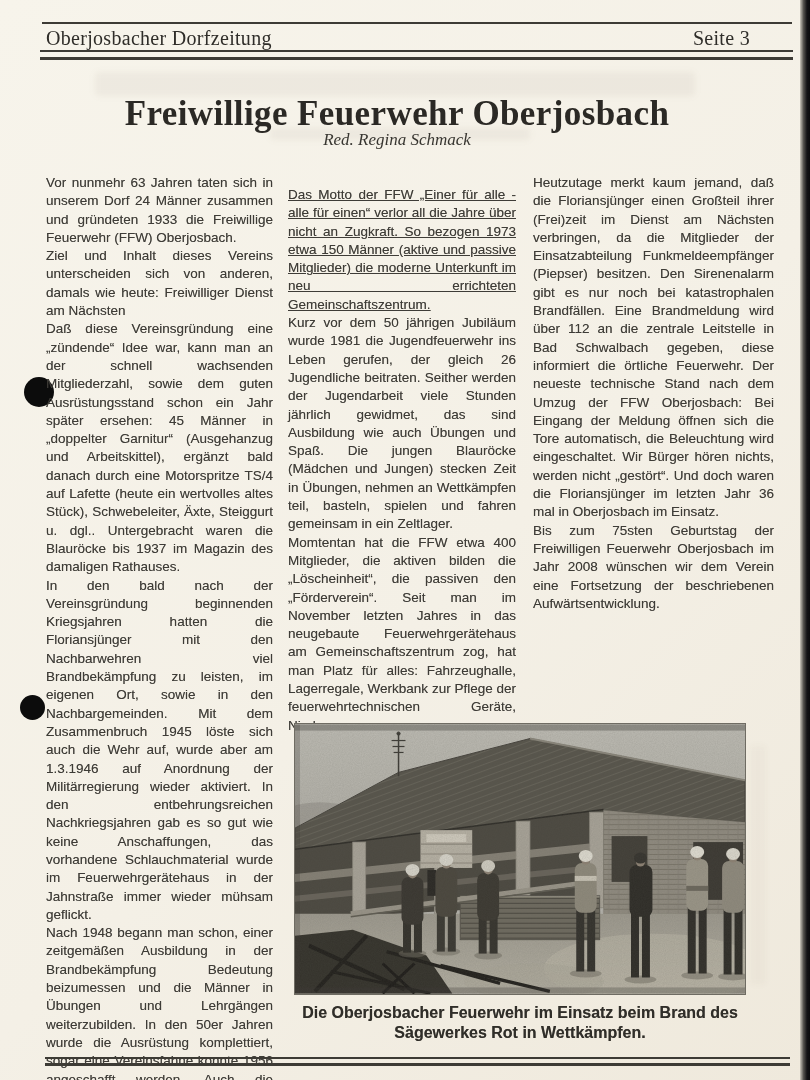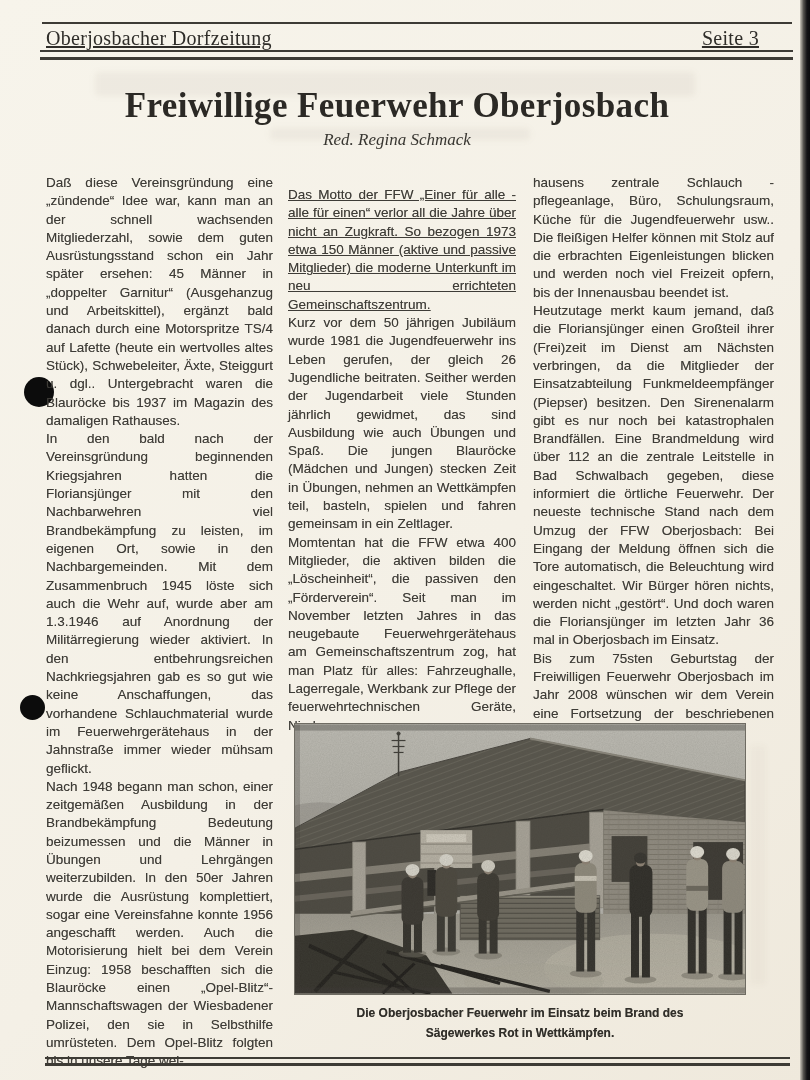--- a/index.html
+++ b/index.html
@@ -9,26 +9,26 @@
     font-family:"Liberation Sans", sans-serif;
     color:#3e3c37;
   }
   .scan-edge-right {
     position:absolute; top:0; right:0; width:10px; height:1080px;
     background: linear-gradient(to right, #cdc9bf 0%, #55534f 35%, #131316 70%, #0b0b0e 100%);
   }
   .rule { position:absolute; background:#3d3b35; }
   .header-text {
     position:absolute; top:27px; font-family:"Liberation Serif", serif;
-    font-size:20px; color:#2f2d29; letter-spacing:0.3px;text-decoration:underline;
+    font-size:20px; color:#2f2d29; letter-spacing:0.3px;
   }
   .masthead-left { left:46px; }
-  .masthead-right { right:51px; }
+  .masthead-right { right:60px; }
   .article-title {
-    position:absolute; top:86px; left:0; width:794px; text-align:center;
+    position:absolute; top:94px; left:0; width:794px; text-align:center;
     font-family:"Liberation Serif", serif; font-weight:bold; font-size:35px;
     color:#2b2925; letter-spacing:0.4px;
   }
   .byline {
     position:absolute; top:130px; left:0; width:794px; text-align:center;
     font-family:"Liberation Serif", serif; font-style:italic; font-size:17px; color:#383631;
   }
   .ghost { position:absolute; background:rgba(96,88,70,0.06); filter:blur(3px); border-radius:4px; }
   .col {
     position:absolute; top:174px; font-size:13.5px; line-height:18.3px;
@@ -43,21 +43,21 @@
   .punch { position:absolute; background:#0c0c0c; border-radius:50%; }
   .punch-1 { left:24px; top:377px; width:30px; height:30px; }
   .punch-2 { left:20px; top:695px; width:25px; height:25px; }
   .photo {
     position:absolute; left:294px; top:723px; width:452px; height:272px;
     border:1px solid #6f6c63; background:#b4b2ab; box-sizing:border-box;
   }
   .photo svg { display:block; }
   .caption {
     position:absolute; left:284px; top:1003px; width:472px; text-align:center;
-    font-weight:bold; font-size:12px; line-height:20px; color:#302e29;
+    font-weight:bold; font-size:16px; line-height:20px; color:#302e29;
     text-shadow:0 0 0.35px rgba(48,46,41,0.55);
   }
 </style>
 </head>
 <body>
 
 <div class="page">
 
   <div class="scan-edge-right"></div>
 
@@ -72,33 +72,34 @@
   <div class="ghost" style="left:270px; top:128px; width:260px; height:12px;"></div>
   <div class="ghost" style="left:750px; top:745px; width:16px; height:240px; opacity:.6;"></div>
 
   <div class="article-title">Freiwillige Feuerwehr Oberjosbach</div>
   <div class="byline">Red. Regina Schmack</div>
 
   <div class="punch punch-1"></div>
   <div class="punch punch-2"></div>
 
   <div class="col" id="col1">
+    <p>Vor nunmehr 63 Jahren taten sich in unserem Dorf 24 Männer zusammen und gründeten 1933 die Freiwillige Feuerwehr (FFW) Oberjosbach.</p>
+    <p>Ziel und Inhalt dieses Vereins unterscheiden sich von anderen, damals wie heute: Freiwilliger Dienst am Nächsten</p>
     <p>Daß diese Vereinsgründung eine „zündende“ Idee war, kann man an der schnell wachsenden Mitgliederzahl, sowie dem guten Ausrüstungsstand schon ein Jahr später ersehen: 45 Männer in „doppelter Garnitur“ (Ausgehanzug und Arbeitskittel), ergänzt bald danach durch eine Motorspritze TS/4 auf Lafette (heute ein wertvolles altes Stück), Schwebeleiter, Äxte, Steiggurt u. dgl.. Untergebracht waren die Blauröcke bis 1937 im Magazin des damaligen Rathauses.</p>
     <p>In den bald nach der Vereinsgründung beginnenden Kriegsjahren hatten die Floriansjünger mit den Nachbarwehren viel Brandbekämpfung zu leisten, im eigenen Ort, sowie in den Nachbargemeinden. Mit dem Zusammenbruch 1945 löste sich auch die Wehr auf, wurde aber am 1.3.1946 auf Anordnung der Militärregierung wieder aktiviert. In den entbehrungsreichen Nachkriegsjahren gab es so gut wie keine Anschaffungen, das vorhandene Schlauchmaterial wurde im Feuerwehrgerätehaus in der Jahnstraße immer wieder mühsam geflickt.</p>
     <p>Nach 1948 begann man schon, einer zeitgemäßen Ausbildung in der Brandbekämpfung Bedeutung beizumessen und die Männer in Übungen und Lehrgängen weiterzubilden. In den 50er Jahren wurde die Ausrüstung komplettiert, sogar eine Vereinsfahne konnte 1956 angeschafft werden. Auch die Motorisierung hielt bei dem Verein Einzug: 1958 beschafften sich die Blauröcke einen „Opel-Blitz“-Mannschaftswagen der Wiesbadener Polizei, den sie in Selbsthilfe umrüsteten. Dem Opel-Blitz folgten bis in unsere Tage wei-</p>
   </div>
 
   <div class="col" id="col2">
     <p class="gap">Das Motto der FFW „Einer für alle - alle für einen“ verlor all die Jahre über nicht an Zugkraft. So bezogen 1973 etwa 150 Männer (aktive und passive Mitglieder) die moderne Unterkunft im neu errichteten Gemeinschaftszentrum.</p>
     <p>Kurz vor dem 50 jährigen Jubiläum wurde 1981 die Jugendfeuerwehr ins Leben gerufen, der gleich 26 Jugendliche beitraten. Seither werden der Jugendarbeit viele Stunden jährlich gewidmet, das sind Ausbildung wie auch Übungen und Spaß. Die jungen Blauröcke (Mädchen und Jungen) stecken Zeit in Übungen, nehmen an Wettkämpfen teil, basteln, spielen und fahren gemeinsam in ein Zeltlager.</p>
     <p>Momtentan hat die FFW etwa 400 Mitglieder, die aktiven bilden die „Löscheinheit“, die passiven den „Förderverein“. Seit man im November letzten Jahres in das neugebaute Feuerwehrgerätehaus am Gemeinschaftszentrum zog, hat man Platz für alles: Fahrzeughalle, Lagerregale, Werkbank zur Pflege der feuerwehrtechnischen Geräte, Niedern-</p>
   </div>
 
   <div class="col" id="col3">
-    <p>hausens zentrale Schlauch - pflegeanlage, Büro, Schulungsraum, Küche für die Jugendfeuerwehr usw.. Die fleißigen Helfer können mit Stolz auf die erbrachten Eigenleistungen blicken und werden noch viel Freizeit opfern, bis der Innenausbau beendet ist.</p>
     <p>Heutzutage merkt kaum jemand, daß die Floriansjünger einen Großteil ihrer (Frei)zeit im Dienst am Nächsten verbringen, da die Mitglieder der Einsatzabteilung Funkmeldeempfänger (Piepser) besitzen. Den Sirenenalarm gibt es nur noch bei katastrophalen Brandfällen. Eine Brandmeldung wird über 112 an die zentrale Leitstelle in Bad Schwalbach gegeben, diese informiert die örtliche Feuerwehr. Der neueste technische Stand nach dem Umzug der FFW Oberjosbach: Bei Eingang der Meldung öffnen sich die Tore automatisch, die Beleuchtung wird eingeschaltet. Wir Bürger hören nichts, werden nicht „gestört“. Und doch waren die Floriansjünger im letzten Jahr 36 mal in Oberjosbach im Einsatz.</p>
     <p>Bis zum 75sten Geburtstag der Freiwilligen Feuerwehr Oberjosbach im Jahr 2008 wünschen wir dem Verein eine Fortsetzung der beschriebenen Aufwärtsentwicklung.</p>
   </div>
 
   <div class="photo">
     <svg width="450" height="270" viewBox="0 0 452 270" xmlns="http://www.w3.org/2000/svg">
       <defs>
         <linearGradient id="skyg" x1="0" y1="0" x2="0" y2="1">
           <stop offset="0" stop-color="#bdbbb3"></stop>
             <stop offset="1" stop-color="#aeaca4"></stop>

